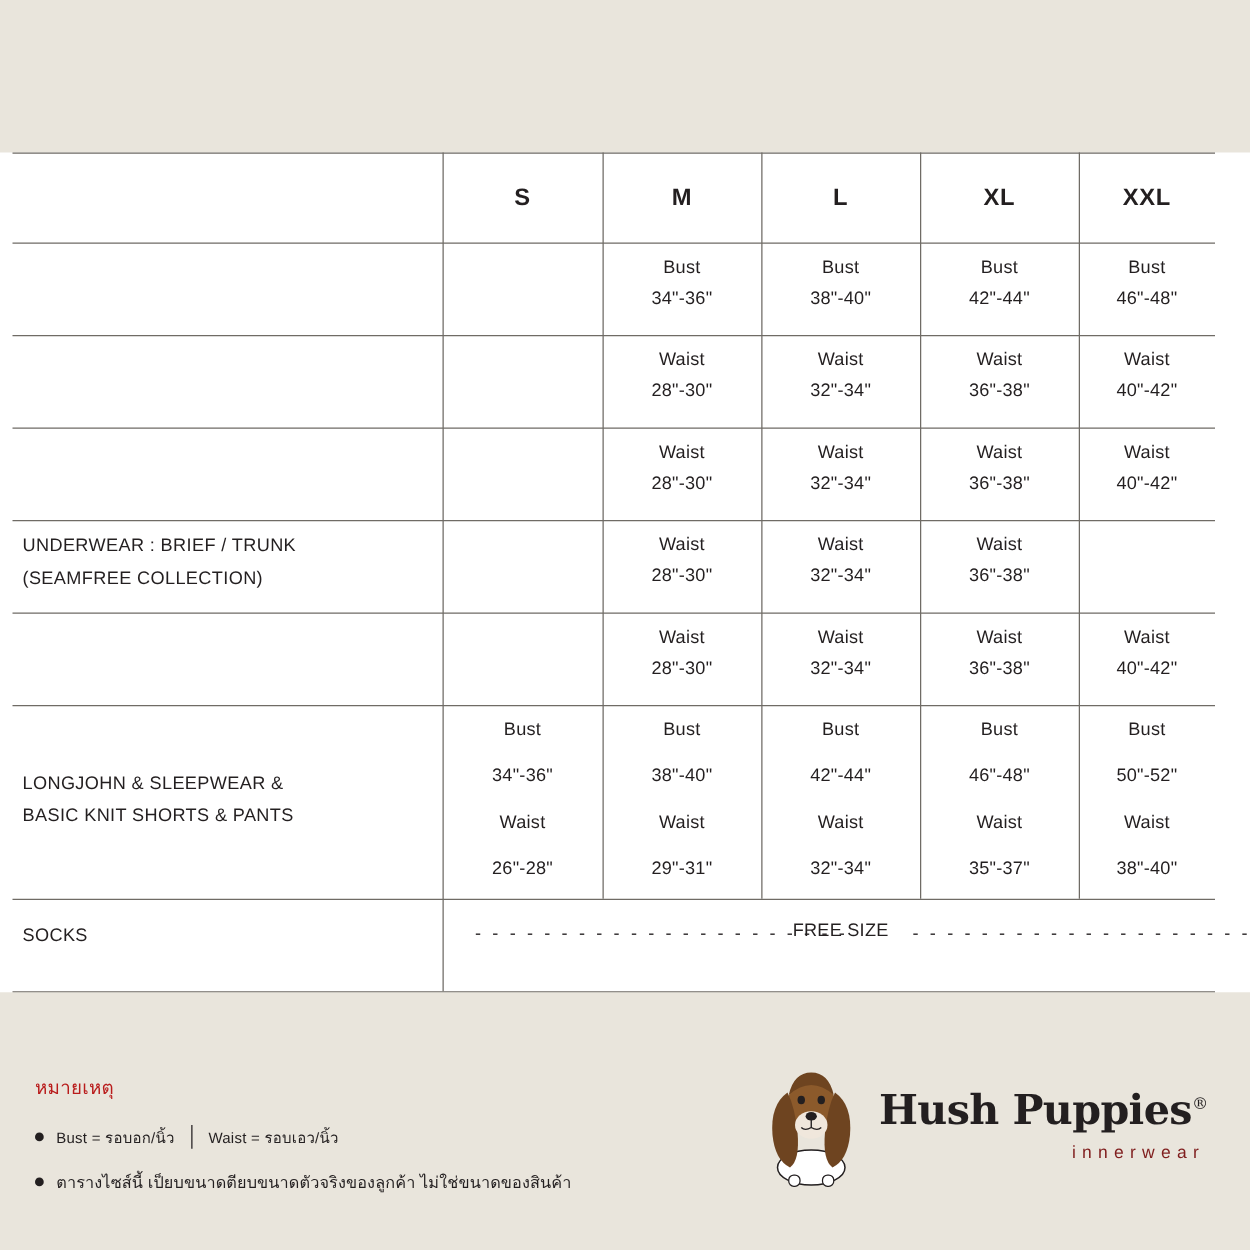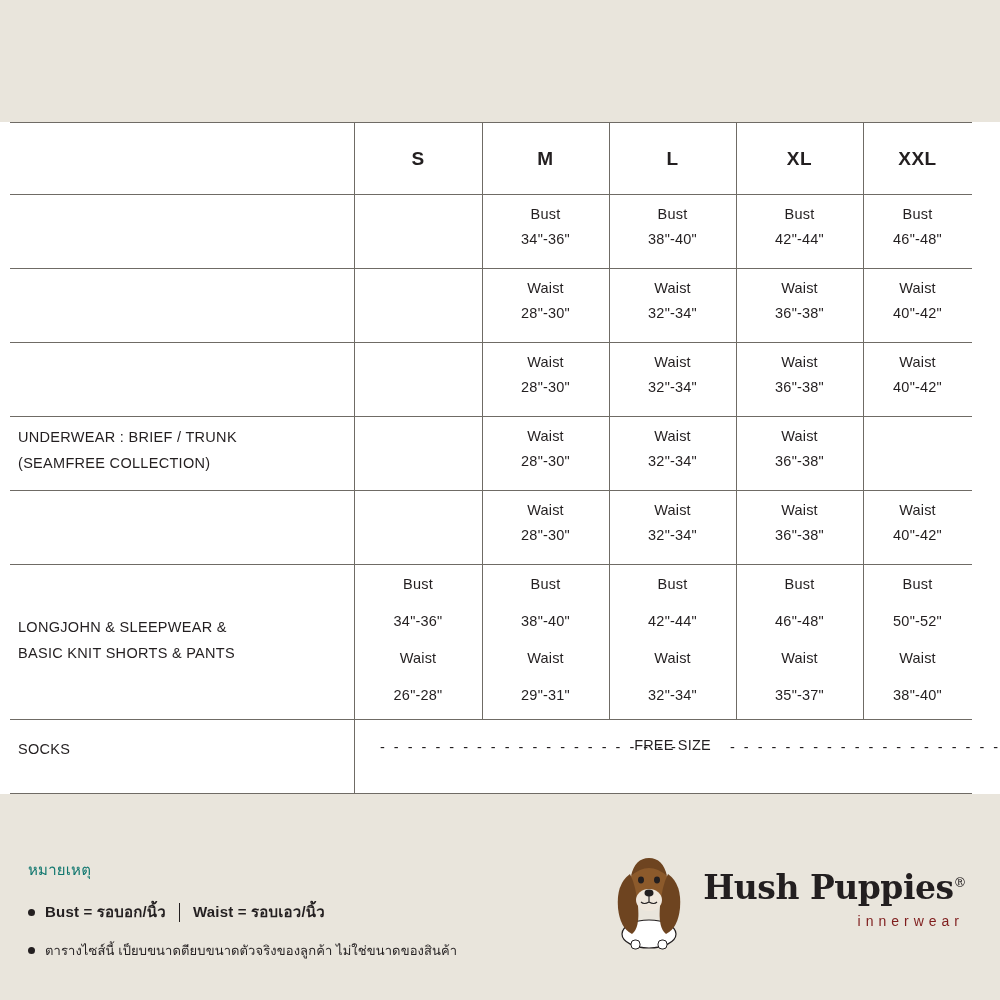--- a/index.html
+++ b/index.html
@@ -95,40 +95,40 @@
   }
 
   .notes {
     position: absolute;
     left: 28px;
     top: 858px;
     width: 560px;
   }
   .notes-title {
     font-size: 15px;
-    color: #0f766e;
+    color: #b91c1c;
     margin-bottom: 18px;
     letter-spacing: 0.2px;
   }
   .note-row {
     display: flex;
     align-items: center;
     margin-bottom: 16px;
   }
   .bullet {
     width: 7px;
     height: 7px;
     border-radius: 50%;
     background: #231f20;
     margin-right: 10px;
     flex: 0 0 auto;
   }
   .note-strong {
-    font-size: 15px;
-    font-weight: bold;
+    font-size: 12px;
+    font-weight: normal;
     letter-spacing: 0.2px;
     text-align: right;
   }
   .note-sep {
     display: inline-block;
     width: 1px;
     height: 19px;
     background: #231f20;
     margin: 0 13px;
     vertical-align: middle;

